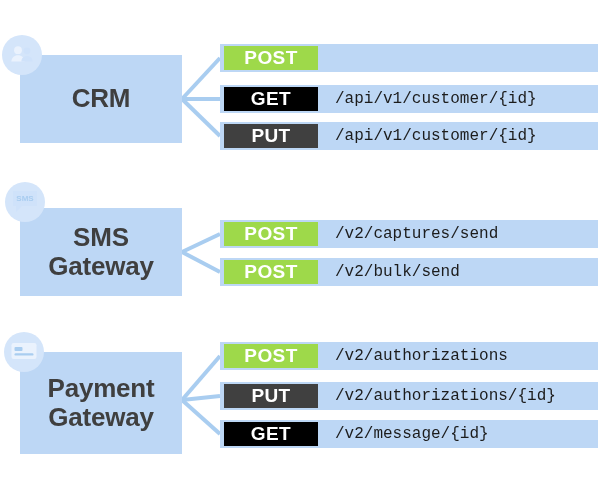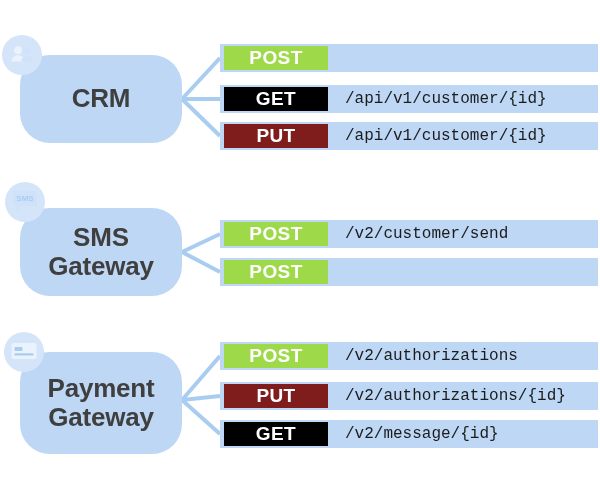--- a/index.html
+++ b/index.html
@@ -23,21 +23,20 @@
   .service-group { position: absolute; }
 
   .service-box {
     position: absolute;
     left: 20px;
     background: #bdd7f5;
     display: flex;
     align-items: center;
     justify-content: center;
     text-align: center;
-    border-radius: 30px;
   }
   .service-label {
     font-family: "Liberation Sans", sans-serif;
     font-size: 26px;
     font-weight: 700;
     color: #3f3f3f;
     line-height: 1.12;
     letter-spacing: -0.2px;
     white-space: pre-line;
   }
@@ -59,36 +58,36 @@
 
   
   .endpoint-row {
     position: absolute;
     height: 28px;
     background: #bdd7f5;
     display: flex;
     align-items: center;
   }
   .method-badge {
-    width: 104px;
+    width: 94px;
     height: 24px;
     margin-left: 4px;
     display: flex;
     align-items: center;
     justify-content: center;
     color: #ffffff;
     font-family: "Liberation Sans", sans-serif;
     font-size: 19px;
     font-weight: 700;
     letter-spacing: 0.4px;
     box-sizing: border-box;
   }
   .m-post { background: #9ed94a; }
   .m-get  { background: #000000; }
-  .m-put  { background: #7f1d1d; }
+  .m-put  { background: #404040; }
 
   .endpoint-path {
     margin-left: 17px;
     font-family: "Liberation Mono", monospace;
     font-size: 16px;
     color: #1c1c1c;
     white-space: pre;
   }
 
   
@@ -146,24 +145,25 @@
 Gateway</div>
         </div>
         <div class="service-icon" style="left: 5px; top: 182px;">
           <svg width="30" height="28" viewBox="0 0 30 28">
             <path d="M3 3h24v15H12l-6 6v-6H3z" fill="#cfe2fa"></path>
             <text x="15" y="13.4" text-anchor="middle" fill="#a9cdf0" font-family="Liberation Sans, sans-serif" font-size="8" font-weight="700">SMS</text>
           </svg>
         </div>
         <div class="endpoint-row" style="left: 220px; top: 220px; width: 378px;">
           <div class="method-badge m-post">POST</div>
-          <div class="endpoint-path">/v2/customer/send</div>
+          <div class="endpoint-path">/v2/captures/send</div>
         </div>
         <div class="endpoint-row" style="left: 220px; top: 258px; width: 378px;">
           <div class="method-badge m-post">POST</div>
+          <div class="endpoint-path">/v2/bulk/send</div>
         </div>
       </div>
       <div class="service-group">
         <div class="service-box" style="left: 20px; top: 352px; width: 162px; height: 102px;">
           <div class="service-label">Payment
 Gateway</div>
         </div>
         <div class="service-icon" style="left: 4px; top: 332px;">
           <svg width="28" height="22" viewBox="0 0 28 22">
             <rect x="1.5" y="2" width="25" height="16" rx="2.2" fill="#eaf2fd"></rect>

